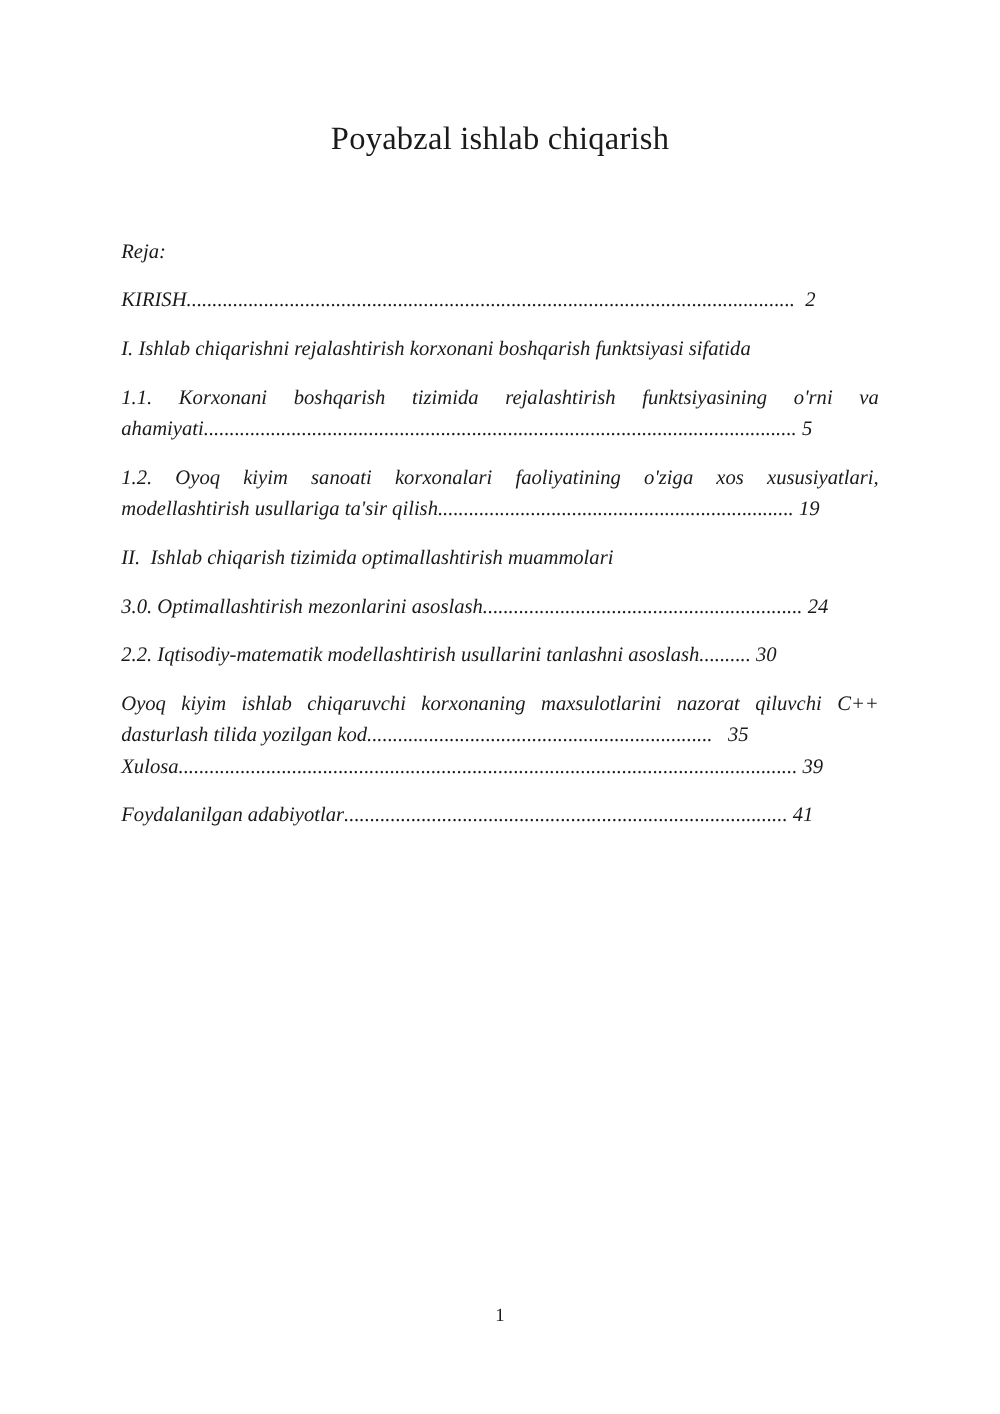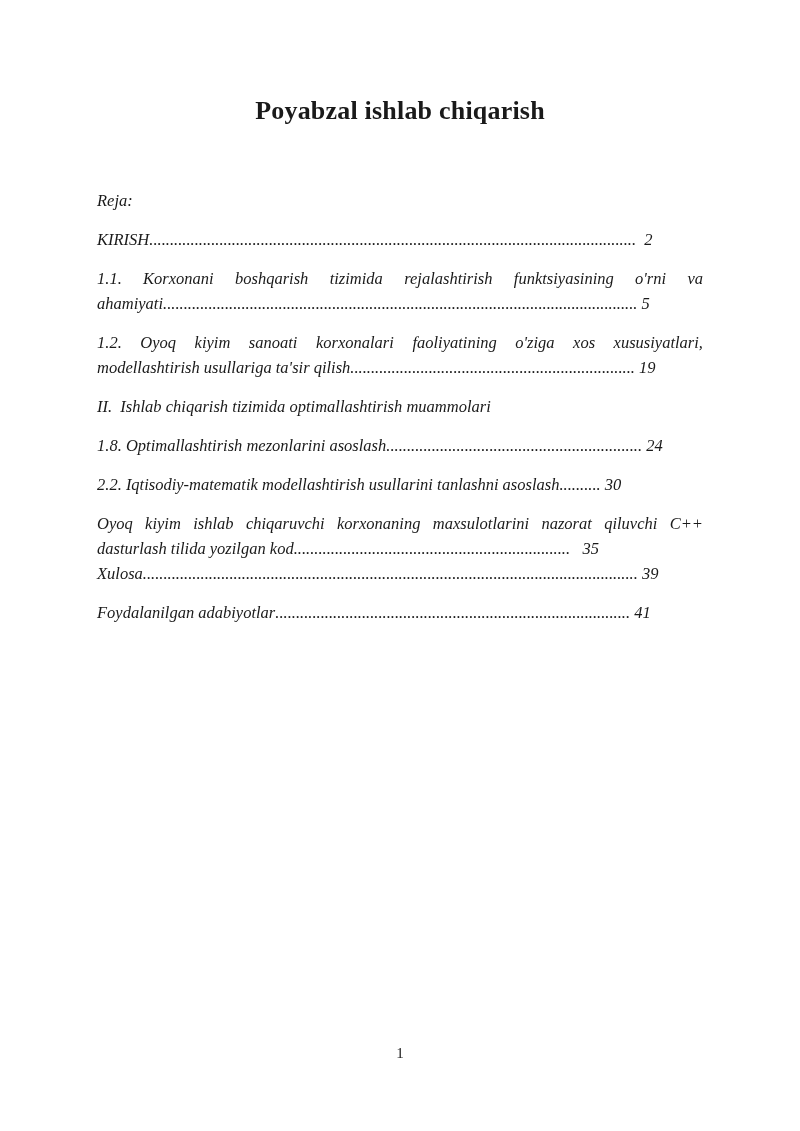--- a/index.html
+++ b/index.html
@@ -19,21 +19,21 @@
   .content {
     position: absolute;
     left: 97px;
     top: 96px;
     width: 606px;
   }
   h1.doc-title {
     margin: 0;
     font-size: 26px;
     line-height: 30px;
-    font-weight: bold;
+    font-weight: normal;
     text-align: center;
     letter-spacing: 0.2px;
   }
   .toc {
     margin-top: 62px;
   }
   .para {
     margin: 0 0 14px 0;
   }
   .para:last-child { margin-bottom: 0; }
@@ -78,41 +78,44 @@
         <div class="line"><span class="toc-text">Reja:</span></div>
       </div>
       <div class="para">
         <div class="line leader">
           <span class="toc-text">KIRISH</span>
           <span class="dots">......................................................................................................................</span>
           <span class="pagenum">  2</span>
         </div>
       </div>
       <div class="para">
+        <div class="line"><span class="toc-text">I. Ishlab chiqarishni rejalashtirish korxonani boshqarish funktsiyasi sifatida</span></div>
+      </div>
+      <div class="para">
         <div class="line justify"><span class="toc-text">1.1. Korxonani boshqarish tizimida rejalashtirish funktsiyasining o'rni va</span></div>
         <div class="line leader">
           <span class="toc-text">ahamiyati</span>
           <span class="dots">...................................................................................................................</span>
           <span class="pagenum"> 5</span>
         </div>
       </div>
       <div class="para">
         <div class="line justify"><span class="toc-text">1.2. Oyoq kiyim sanoati korxonalari faoliyatining o'ziga xos xususiyatlari,</span></div>
         <div class="line leader">
           <span class="toc-text">modellashtirish usullariga ta'sir qilish</span>
           <span class="dots">.....................................................................</span>
           <span class="pagenum"> 19</span>
         </div>
       </div>
       <div class="para">
         <div class="line"><span class="toc-text">II.  Ishlab chiqarish tizimida optimallashtirish muammolari</span></div>
       </div>
       <div class="para">
         <div class="line leader">
-          <span class="toc-text">1.8. Optimallashtirish mezonlarini asoslash</span>
+          <span class="toc-text">3.0. Optimallashtirish mezonlarini asoslash</span>
           <span class="dots">..............................................................</span>
           <span class="pagenum"> 24</span>
         </div>
       </div>
       <div class="para">
         <div class="line leader">
           <span class="toc-text">2.2. Iqtisodiy-matematik modellashtirish usullarini tanlashni asoslash</span>
           <span class="dots">..........</span>
           <span class="pagenum"> 30</span>
         </div>

